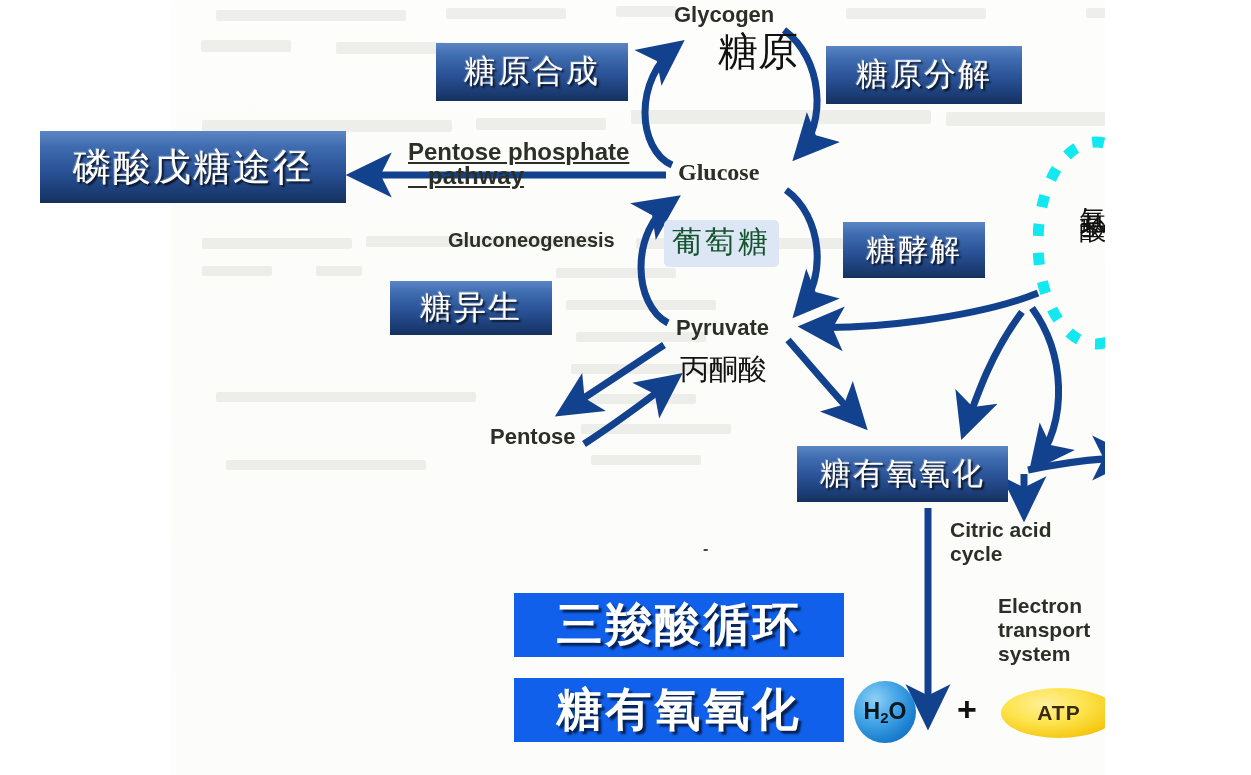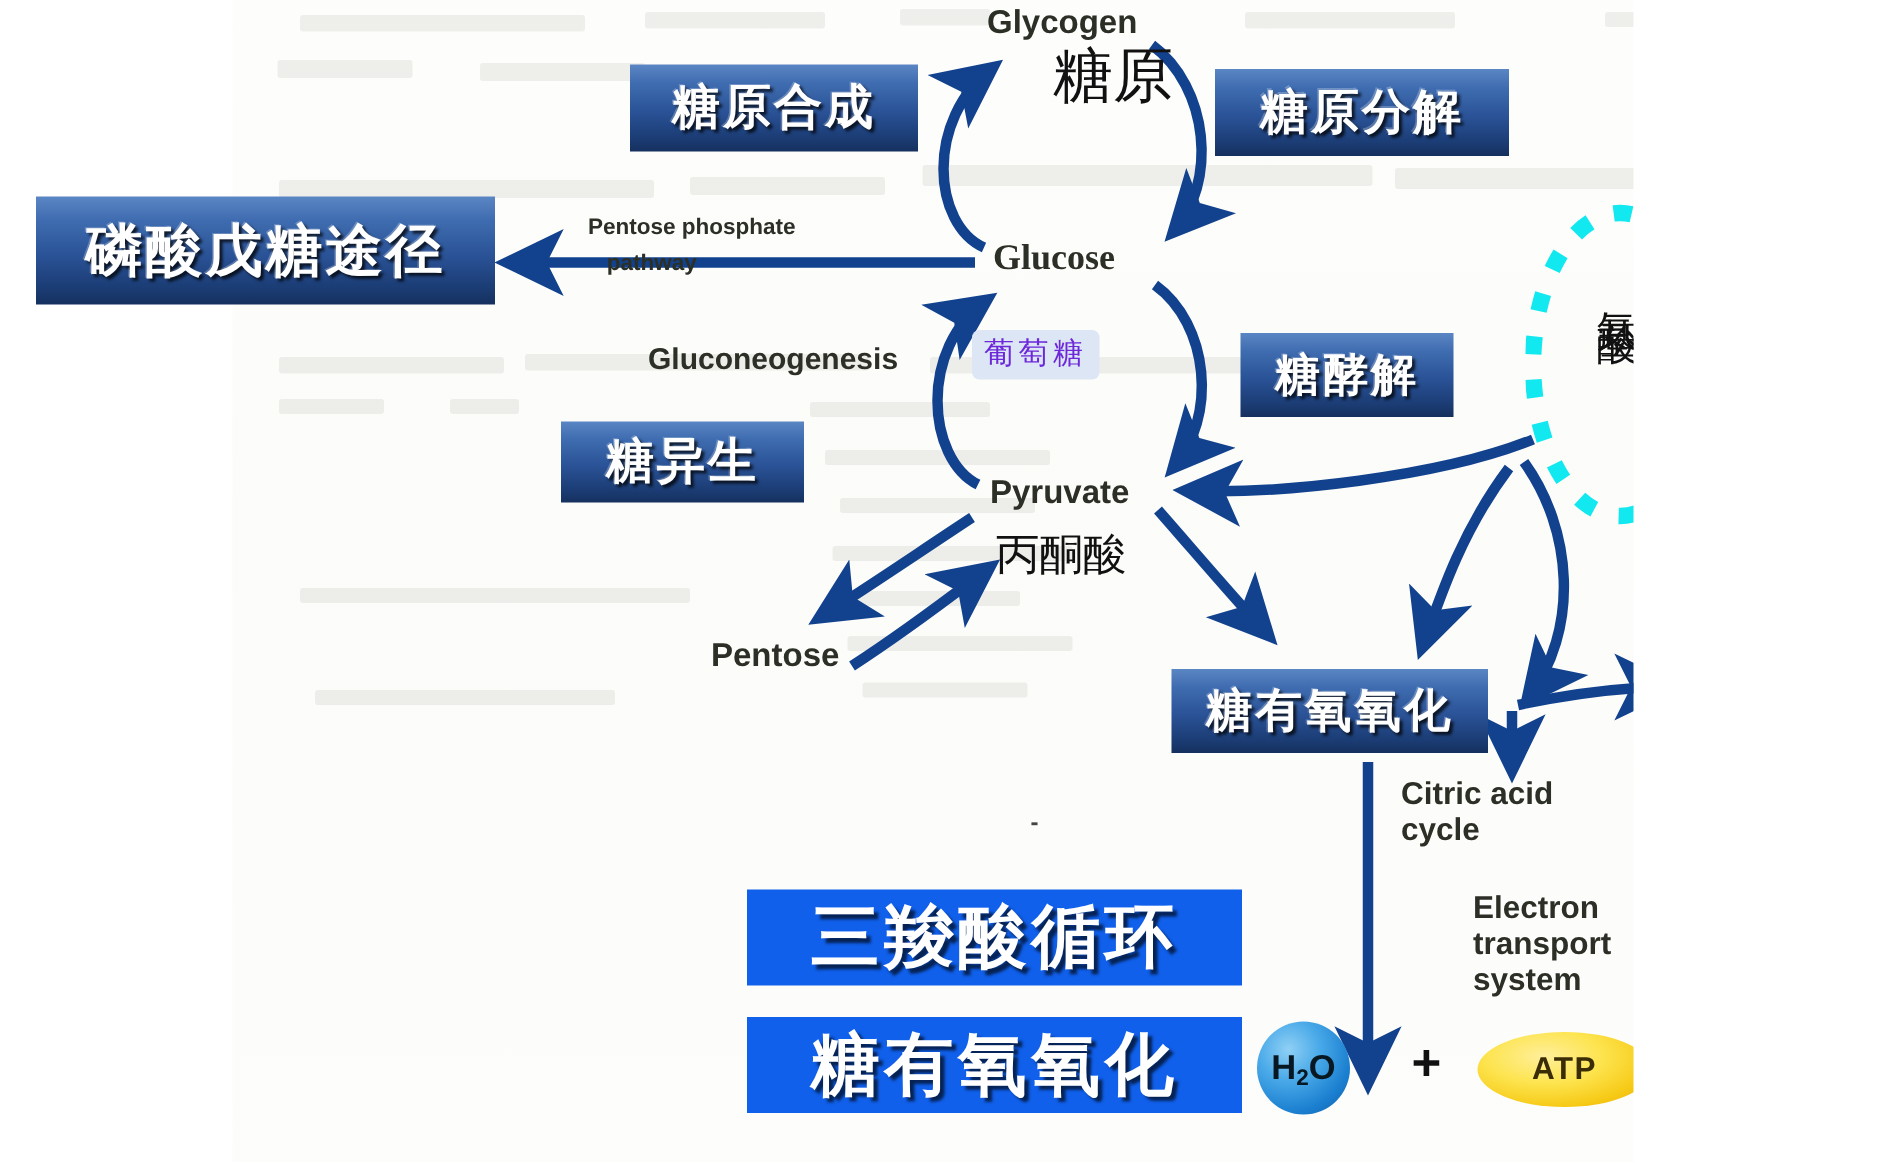--- a/index.html
+++ b/index.html
@@ -5,21 +5,21 @@
 <style>
   html,body{margin:0;padding:0;}
   body{
     width:1251px;height:775px;
     background:#ffffff;
     font-family:"Liberation Sans","DejaVu Sans",sans-serif;
     overflow:hidden;
     position:relative;
   }
   #stage{
-    position:absolute;left:0;top:0;width:1049px;height:775px;
+    position:absolute;left:16px;top:0;width:1049px;height:775px;
     background:#ffffff;
     overflow:hidden;
     padding-left:40px;
   }
   
   .paper-bg{
     position:absolute;
     left:155px;top:0;width:1096px;height:775px;
     background:
        linear-gradient(180deg,#fdfdfb 0%, #fbfbf8 40%, #fcfcfa 100%);
@@ -31,21 +31,21 @@
     opacity:0.075;
     border-radius:2px;
   }
   
   .gbox{
     position:absolute;
     background:linear-gradient(180deg,#5b86c4 0%,#3f6cb0 22%,#2a5296 55%,#1b3c74 85%,#15305e 100%);
     color:#ffffff;
     display:flex;align-items:center;justify-content:center;
     font-family:"DejaVu Sans","Liberation Sans",sans-serif;
-    font-weight:700;
+    font-weight:400;
     letter-spacing:2px;
     text-shadow:2px 2px 2px rgba(0,0,0,.75), -1px -1px 0 rgba(255,255,255,.25);
     box-sizing:border-box;
     white-space:nowrap;
     text-align:right;
   }
   
   .fbox{
     position:absolute;
     background:#1060ec;
@@ -80,24 +80,24 @@
   .cnlabel.vert{
     writing-mode:vertical-rl;
     text-orientation:upright;
     font-size:27px;
     letter-spacing:4px;
     line-height:30px;
   }
   
   .glucose-cn{
     position:absolute;
-    color:#6d28d9;
+    color:#14532d;
     background:#dce6f4;
     font-family:Liberation Sans, sans-serif;
-    font-size:20px;
+    font-size:30px;
     letter-spacing:3px;
     padding:2px 8px 4px 8px;
     border-radius:5px;
     white-space:nowrap;
   }
   
   svg.arrows{position:absolute;left:0;top:0;width:1251px;height:775px;overflow:visible;}
   
   .dell{position:absolute;}
   
@@ -205,21 +205,21 @@
   <div class="cnlabel vert" style="left:1062px;top:186px;">氨基酸</div>
 
   <div class="dell" style="left:1108px;top:442px;">
     <svg width="120" height="212" viewBox="0 0 120 212">
       <ellipse cx="59" cy="106" rx="53" ry="100" fill="none" stroke="#12e8ef" stroke-width="11" stroke-dasharray="12 17" stroke-linecap="butt"></ellipse>
     </svg>
   </div>
   <div class="cnlabel vert" style="left:1150px;top:492px;">脂肪酸</div>
 
   <div class="enlabel" style="left:658px;top:3px;font-size:22px;">Glycogen</div>
-  <div class="enlabel" style="left:392px;top:140px;font-size:15px;">Pentose phosphate
+  <div class="enlabel" style="left:392px;top:140px;font-size:24px;text-decoration:underline;">Pentose phosphate
    pathway</div>
   <div class="enlabel" style="left:662px;top:160px;font-size:24px;font-family:Liberation Serif, serif;">Glucose</div>
   <div class="enlabel" style="left:432px;top:228px;font-size:20px;">Gluconeogenesis</div>
   <div class="enlabel" style="left:660px;top:316px;font-size:22px;">Pyruvate</div>
   <div class="enlabel" style="left:474px;top:425px;font-size:22px;">Pentose</div>
   <div class="enlabel" style="left:934px;top:518px;font-size:21px;">Citric acid
 cycle</div>
   <div class="enlabel" style="left:934px;top:594px;font-size:21px;margin-left:48px;">Electron
 transport
 system</div>

